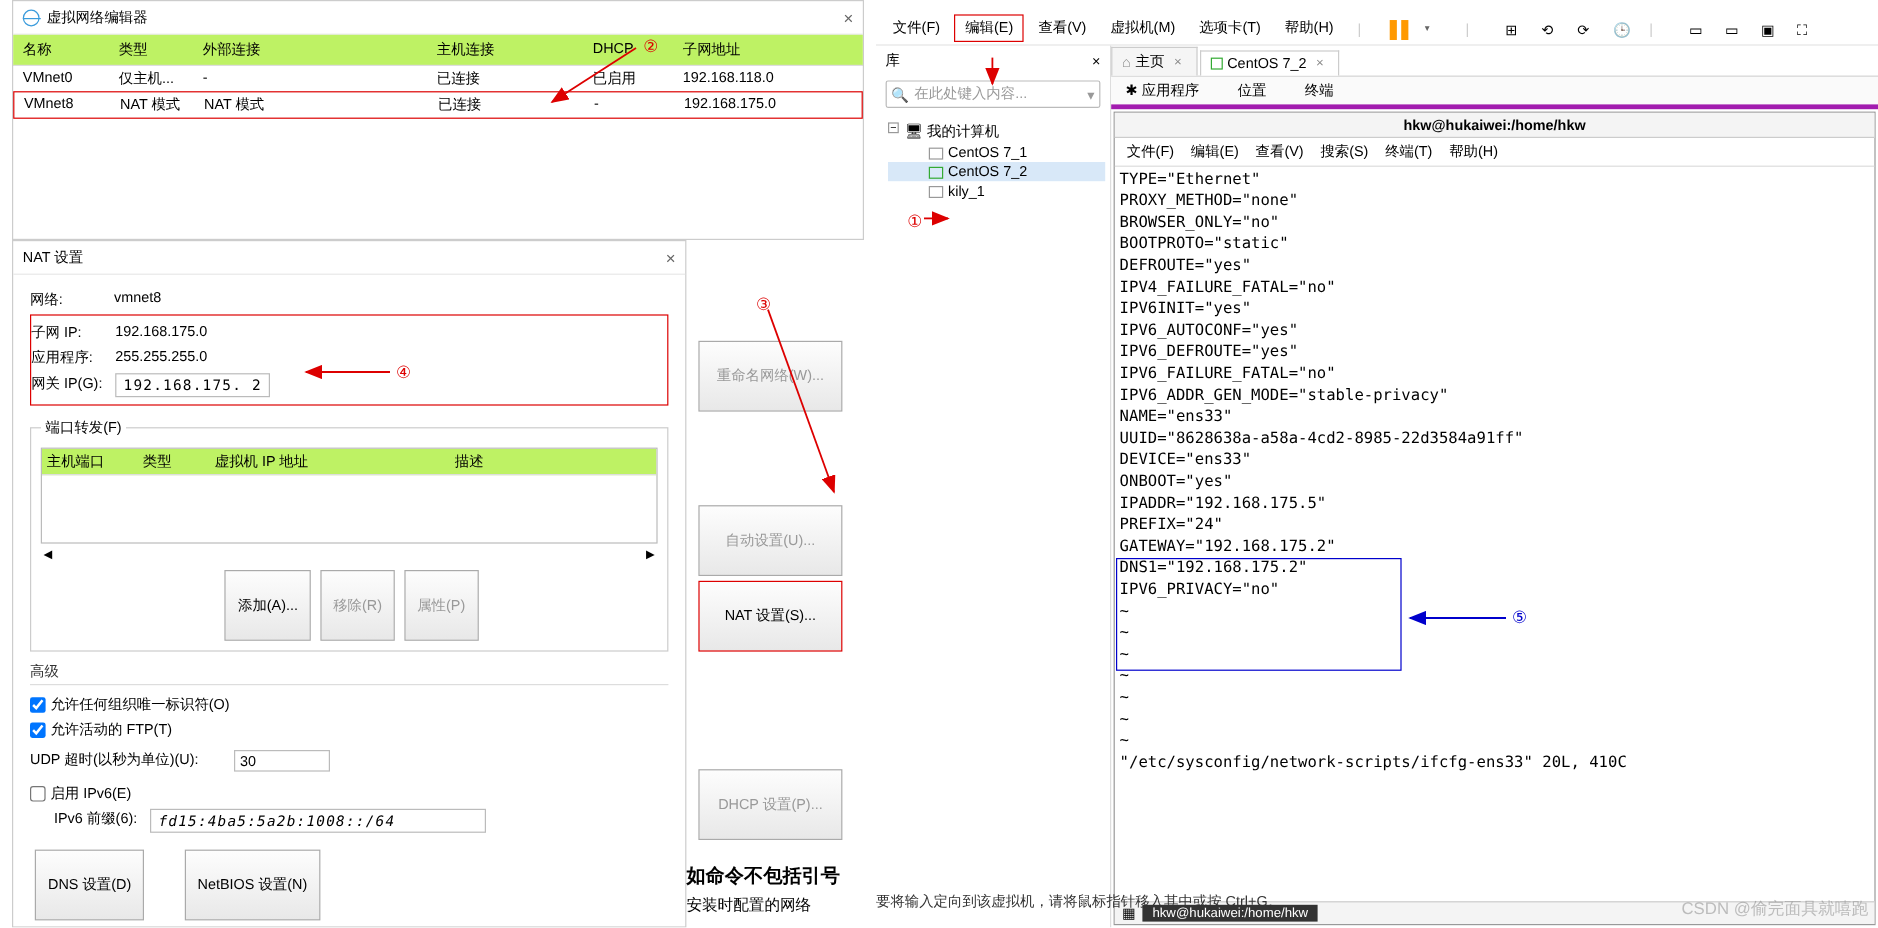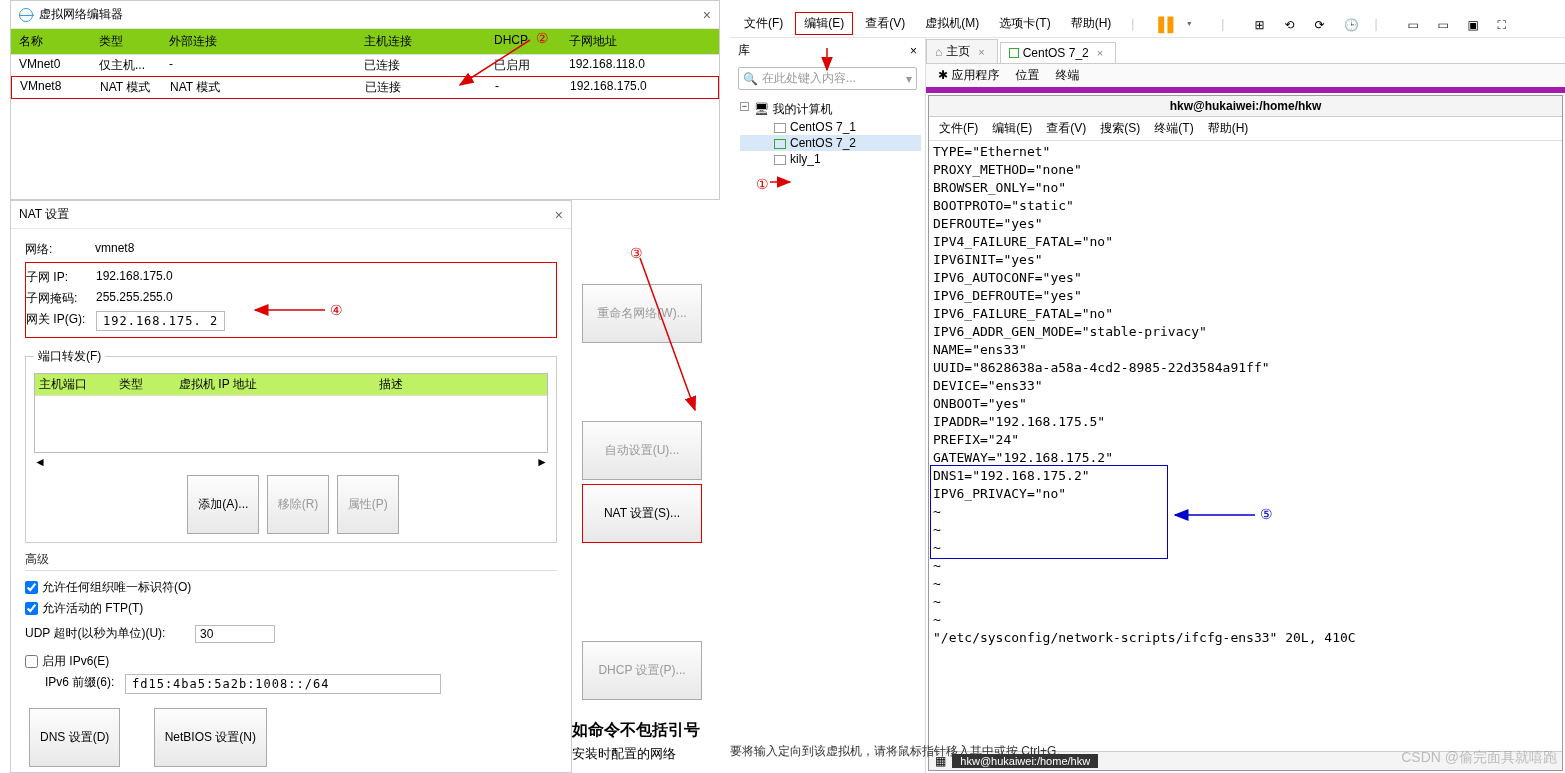--- a/index.html
+++ b/index.html
@@ -6,21 +6,21 @@
 body{width:1565px;height:773px;background:#fff;position:relative;overflow:hidden}
 svg.ann{position:absolute;top:0;left:0;width:1565px;height:773px;pointer-events:none;z-index:99}
 .circ{font-size:14px;color:#d00;position:absolute;z-index:100}
 
 
 .vne{position:absolute;left:10px;top:0;width:710px;height:200px;border:1px solid #ccc;background:#fff}
 .titlebar{height:28px;display:flex;align-items:center;padding:0 8px;border-bottom:1px solid #e8e8e8;font-size:13px}
 .globe{width:14px;height:14px;border:1.5px solid #3a9bdc;border-radius:50%;margin-right:6px;position:relative}
 .globe:before{content:"";position:absolute;left:-1.5px;right:-1.5px;top:50%;border-top:1.5px solid #3a9bdc}
 .tclose{margin-left:auto;font-size:14px;color:#666;cursor:pointer}
-.hdr{display:flex;padding:4px 8px;border-bottom:1px solid #ddd;background:#84cc16}
+.hdr{display:flex;padding:4px 8px;border-bottom:1px solid #ddd;background:#bef264}
 .row{display:flex;padding:2px 8px}
 .c1{width:80px}.c2{width:70px}.c3{width:195px}.c4{width:130px}.c5{width:75px}.c6{width:140px}
 .selrow{border:1.5px solid #d00}
 
 
 .nat{position:absolute;left:10px;top:200px;width:562px;height:573px;border:1px solid #ccc;background:#fff;padding-bottom:8px}
 .nat .body{padding:8px 14px}
 .kv{display:flex;align-items:flex-start;margin:4px 0}
 .kv .k{width:70px}
 .ipbox{border:1px solid #bbb;padding:2px 6px;font-family:monospace;letter-spacing:1px;background:#fff}
@@ -63,21 +63,21 @@
 .tree .ic{display:inline-block;width:12px;height:10px;border:1px solid #999;margin-right:4px;vertical-align:middle}
 .tree .nd.sel{background:#d8e8f8}
 .tree .exp{position:absolute;left:0;top:2px;width:9px;height:9px;border:1px solid #999;font-size:9px;line-height:7px;text-align:center}
 
 .maincol{flex:1;display:flex;flex-direction:column}
 .tabs{display:flex;border-bottom:1px solid #ccc;height:26px;align-items:flex-end}
 .tab{border:1px solid #ccc;border-bottom:none;padding:3px 12px 3px 8px;margin-right:2px;background:#f5f5f5;display:flex;align-items:center;gap:4px}
 .tab.act{background:#fff}
 .tab .x{font-size:11px;color:#888;margin-left:4px}
 .tab .hom{color:#888}
-.subbar{display:flex;align-items:center;gap:16px;padding:3px 12px;border-bottom:6px solid #a21caf;background:#fafafa}
+.subbar{display:flex;align-items:center;gap:32px;padding:3px 12px;border-bottom:4px solid #a21caf;background:#fafafa}
 
 .termwin{margin:2px;border:1px solid #999;flex:1;display:flex;flex-direction:column;background:#fff}
 .twtitle{text-align:center;padding:3px;border-bottom:1px solid #ccc;font-weight:bold;background:#f4f4f4}
 .twmenu{display:flex;gap:14px;padding:3px 10px;border-bottom:1px solid #ddd}
 .termcontent{flex:1;padding:2px 4px;font-family:monospace;font-size:13px;white-space:pre;line-height:18px;position:relative}
 .bluebox{border:1.5px solid #00c;position:absolute}
 .twstatus{border-top:1px solid #ccc;padding:2px 6px;display:flex;align-items:center;gap:6px;background:#f4f4f4}
 .blackbar{background:#333;color:#fff;padding:1px 8px;font-size:11px}
 
 .bottom-hint{position:absolute;left:730px;top:743px;font-size:12px;color:#333}
@@ -140,21 +140,21 @@
     <div class="kv">
         <span class="k">网络:</span>
         <span>vmnet8</span>
       </div>
     <div class="redbox">
       <div class="kv">
           <span class="k">子网 IP:</span>
           <span>192.168.175.0</span>
         </div>
       <div class="kv">
-          <span class="k">子网掩码:</span>
+          <span class="k">应用程序:</span>
           <span>255.255.255.0</span>
         </div>
       <div class="kv">
           <span class="k">网关 IP(G):</span>
           <span class="ipbox">192.168.175. 2</span>
         </div>
     </div>
     <fieldset>
       <legend>端口转发(F)</legend>
       <div class="tbl">
@@ -178,21 +178,21 @@
     <div class="flat">高级</div>
     <div class="chk"><input type="checkbox" checked="" style=""><span>允许任何组织唯一标识符(O)</span></div>
     <div class="chk"><input type="checkbox" checked="" style=""><span>允许活动的 FTP(T)</span></div>
     <div class="kv" style="margin-top:8px">
         <span style="width:170px">UDP 超时(以秒为单位)(U):</span>
         <span class="spin">30</span>
       </div>
     <div class="chk" style="margin-top:10px"><input type="checkbox" style=""><span>启用 IPv6(E)</span></div>
     <div class="kv">
         <span style="width:100px;padding-left:20px">IPv6 前缀(6):</span>
-        <input class="ipbox" style="width: 316px;" value="fd15:4ba5:5a2b:1008::/64">
+        <input class="ipbox" style="width: 280px; font-style: italic;" value="fd15:4ba5:5a2b:1008::/64">
       </div>
     <div style="margin-top:14px">
       <span class="btn">DNS 设置(D)</span>
       <span class="btn" style="margin-left:30px">NetBIOS 设置(N)</span>
     </div>
   </div>
 </div>
 
 <div class="vm">
   <div class="menubar">

